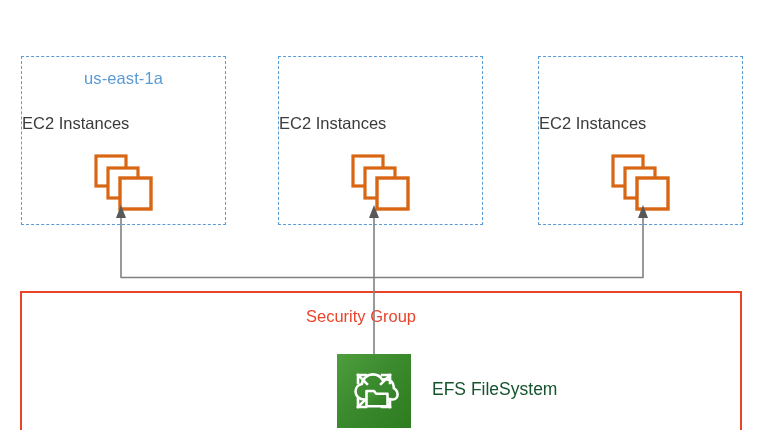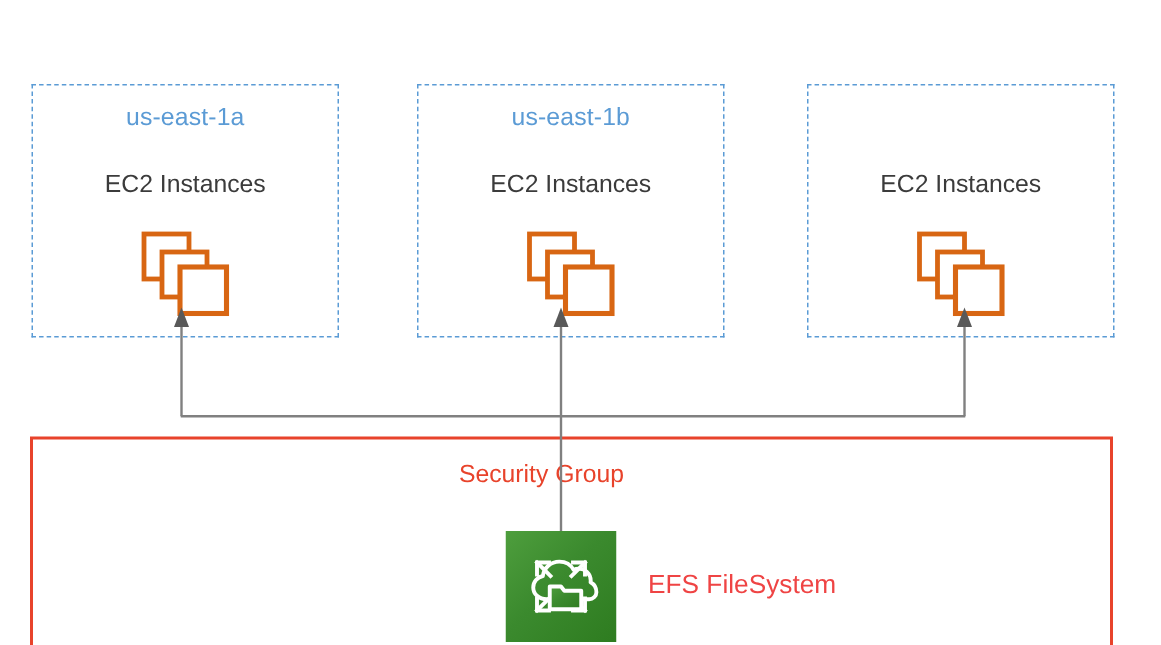--- a/index.html
+++ b/index.html
@@ -44,21 +44,20 @@
     font-size: 16.5px;
     color: #5B9BD5;
     letter-spacing: 0.1px;
     white-space: nowrap;
   }
   .az-subtitle {
     position: absolute;
     top: 57px;
     left: 0;
     right: 0;
-    text-align: center;
     font-size: 16.5px;
     color: #3B3B3B;
     white-space: nowrap;
   }
 
   
   .ec2-icon {
     position: absolute;
     top: 96px;
     left: 50%;
@@ -99,21 +98,21 @@
     top: 326px;
     width: 74px;
     height: 74px;
   }
   #efs-icon svg { display: block; }
   #efs-label {
     position: absolute;
     left: 432px;
     top: 351px;
     font-size: 17.5px;
-    color: #ef4444;
+    color: #14532d;
     white-space: nowrap;
   }
 
   
   #connectors {
     position: absolute;
     left: 0;
     top: 0;
     width: 774px;
     height: 430px;
@@ -131,21 +130,20 @@
     <div class="ec2-icon">
       <svg width="62" height="58" viewBox="0 0 62 58" xmlns="http://www.w3.org/2000/svg">
         <rect x="3" y="3" width="30" height="30" fill="#ffffff" stroke="#D86613" stroke-width="3.2"></rect>
         <rect x="15" y="15" width="30" height="30" fill="#ffffff" stroke="#D86613" stroke-width="3.2"></rect>
         <rect x="27" y="25" width="31" height="31" fill="#ffffff" stroke="#D86613" stroke-width="3.4"></rect>
       </svg>
     </div>
   </div>
 
   <div class="az-box" id="az-1">
-    <div class="az-title">us-east-1b</div>
     <div class="az-subtitle">EC2 Instances</div>
     <div class="ec2-icon">
       <svg width="62" height="58" viewBox="0 0 62 58" xmlns="http://www.w3.org/2000/svg">
         <rect x="3" y="3" width="30" height="30" fill="#ffffff" stroke="#D86613" stroke-width="3.2"></rect>
         <rect x="15" y="15" width="30" height="30" fill="#ffffff" stroke="#D86613" stroke-width="3.2"></rect>
         <rect x="27" y="25" width="31" height="31" fill="#ffffff" stroke="#D86613" stroke-width="3.4"></rect>
       </svg>
     </div>
   </div>
 

